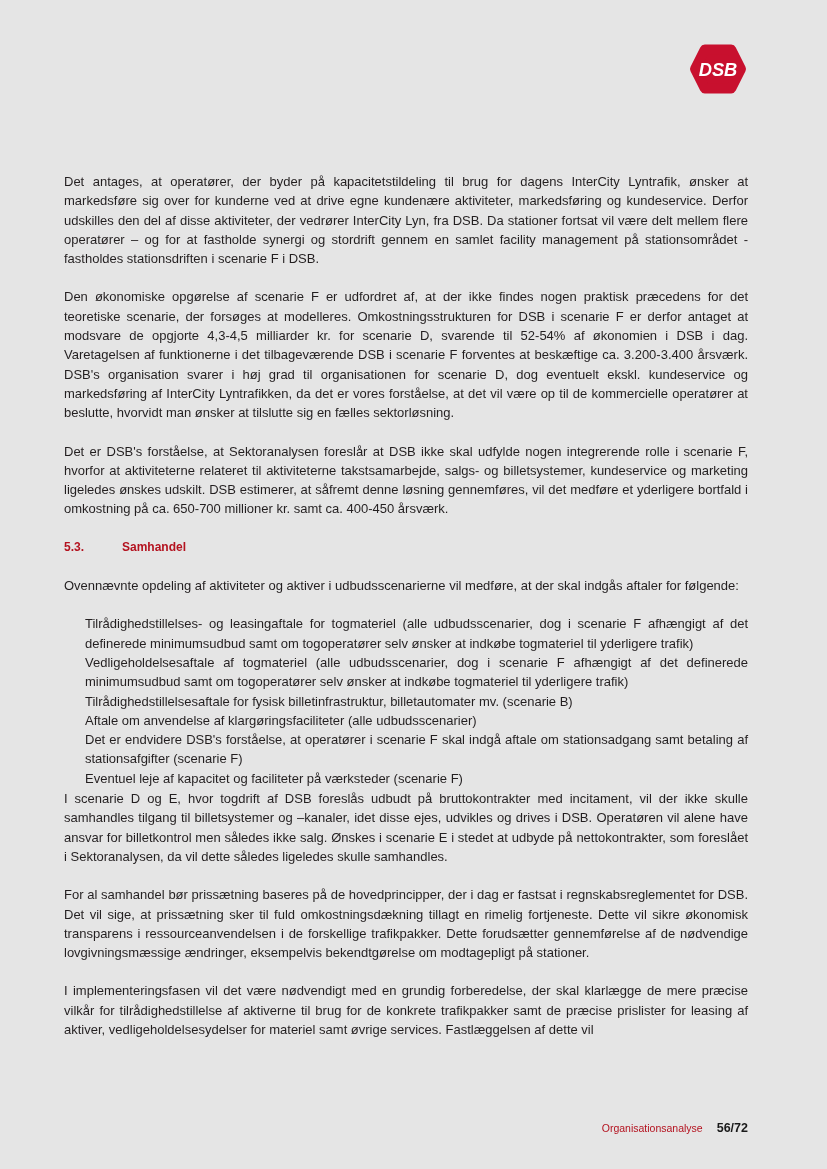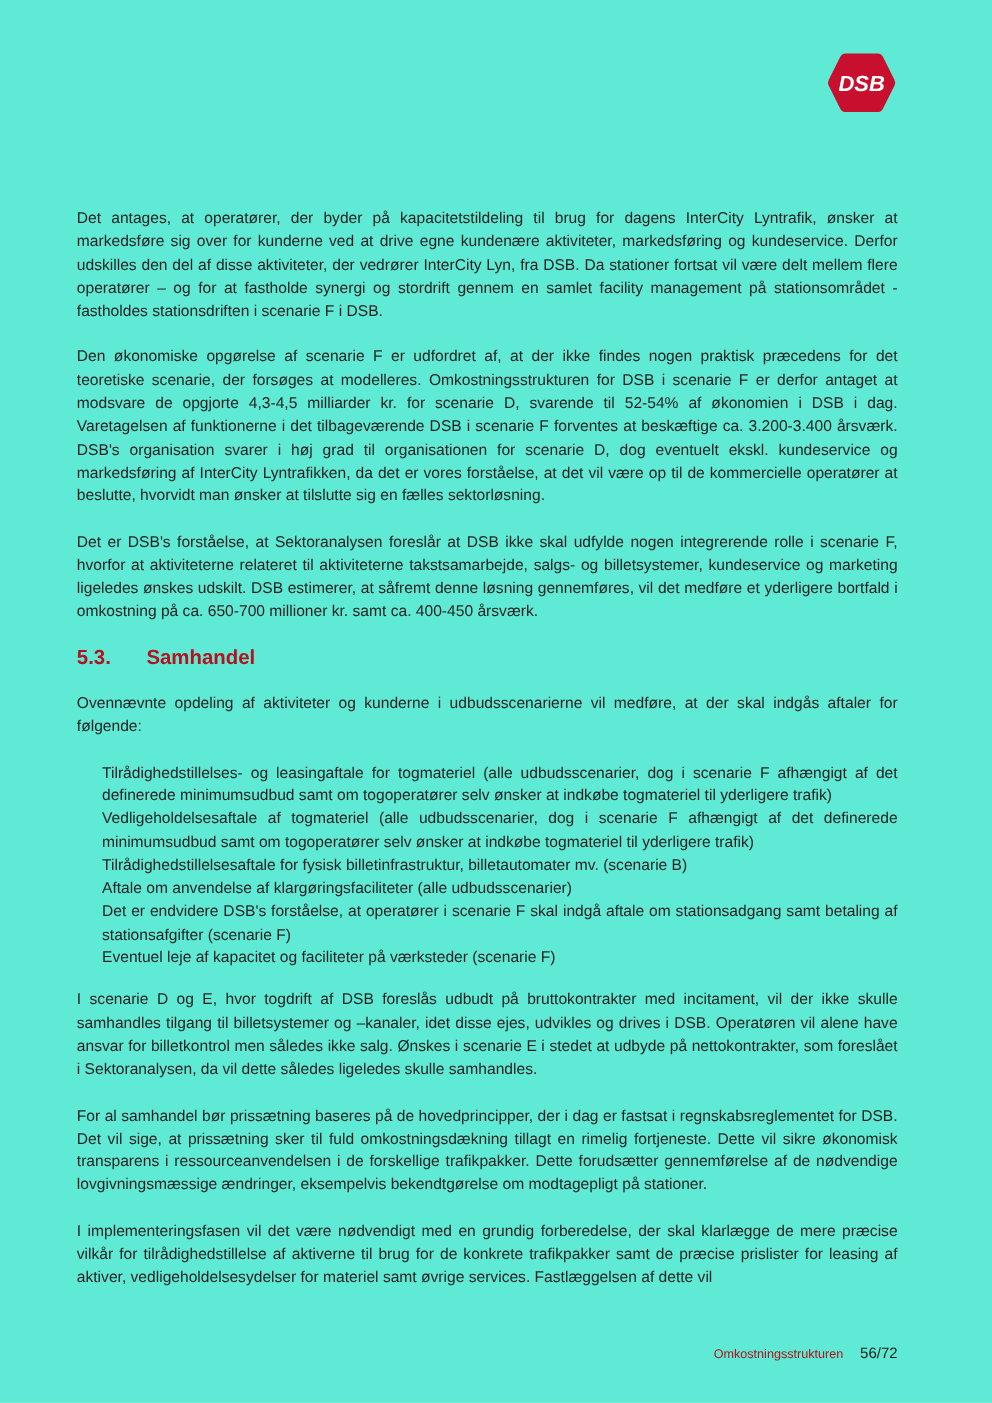--- a/index.html
+++ b/index.html
@@ -9,72 +9,72 @@
     height: 1169px;
     background: #ffffff;
     font-family: "Liberation Sans", sans-serif;
     color: #231f20;
     position: relative;
     overflow: hidden;
   }
   .page {
     position: absolute;
     inset: 0;
-    background: #5eead4;
+    background: #e5e5e5;
   }
   .logo {
     position: absolute;
     top: 42px;
     right: 80px;
     width: 58px;
     height: 54px;
   }
   .logo svg { display: block; width: 100%; height: 100%; }
   .content {
     position: absolute;
     left: 64px;
     right: 79px;
     top: 172px;
     font-size: 13px;
     line-height: 19.3px;
     text-align: justify;
   }
   .content p { margin: 0 0 19px 0; }
   h2.heading {
-    font-size: 17px;
+    font-size: 12px;
     font-weight: bold;
     color: #b4121f;
     margin: 0 0 19px 0;
     text-align: left;
   }
   h2.heading .hnum {
     display: inline-block;
     width: 58px;
   }
   ul.agreements {
     list-style: none;
-    margin: 0 0 16px 0;
+    margin: 0 0 1px 0;
     padding: 0 0 0 21px;
   }
   ul.agreements li { margin: 0; }
   .footer {
     position: absolute;
     right: 79px;
     top: 1121px;
     display: flex;
     align-items: baseline;
     gap: 14px;
   }
   .footer .doc-label {
     font-size: 10.5px;
     color: #b4121f;
   }
   .footer .page-num {
     font-size: 12.5px;
-    font-weight: normal;
+    font-weight: bold;
     color: #1a1a1a;
   }
 </style>
 </head>
 <body>
 
 <div class="page">
 
   <div class="logo">
     <svg viewBox="0 0 114 106" aria-hidden="true">
@@ -88,37 +88,37 @@
     <p>Det antages, at operatører, der byder på kapacitetstildeling til brug for dagens InterCity Lyntrafik, ønsker at markedsføre sig over for kunderne ved at drive egne kundenære aktiviteter, markedsføring og kundeservice. Derfor udskilles den del af disse aktiviteter, der vedrører InterCity Lyn, fra DSB. Da stationer fortsat vil være delt mellem flere operatører – og for at fastholde synergi og stordrift gennem en samlet facility management på stationsområdet - fastholdes stationsdriften i scenarie F i DSB.</p>
 
     <p>Den økonomiske opgørelse af scenarie F er udfordret af, at der ikke findes nogen praktisk præcedens for det teoretiske scenarie, der forsøges at modelleres. Omkostningsstrukturen for DSB i scenarie F er derfor antaget at modsvare de opgjorte 4,3-4,5 milliarder kr. for scenarie D, svarende til 52-54% af økonomien i DSB i dag. Varetagelsen af funktionerne i det tilbageværende DSB i scenarie F forventes at beskæftige ca. 3.200-3.400 årsværk. DSB's organisation svarer i høj grad til organisationen for scenarie D, dog eventuelt ekskl. kundeservice og markedsføring af InterCity Lyntrafikken, da det er vores forståelse, at det vil være op til de kommercielle operatører at beslutte, hvorvidt man ønsker at tilslutte sig en fælles sektorløsning.</p>
 
     <p>Det er DSB's forståelse, at Sektoranalysen foreslår at DSB ikke skal udfylde nogen integrerende rolle i scenarie F, hvorfor at aktiviteterne relateret til aktiviteterne takstsamarbejde, salgs- og billetsystemer, kundeservice og marketing ligeledes ønskes udskilt. DSB estimerer, at såfremt denne løsning gennemføres, vil det medføre et yderligere bortfald i omkostning på ca. 650-700 millioner kr. samt ca. 400-450 årsværk.</p>
 
     <h2 class="heading">
       <span class="hnum">5.3.</span><span>Samhandel</span>
     </h2>
 
-    <p>Ovennævnte opdeling af aktiviteter og kunderne i udbudsscenarierne vil medføre, at der skal indgås aftaler for følgende:</p>
+    <p>Ovennævnte opdeling af aktiviteter og aktiver i udbudsscenarierne vil medføre, at der skal indgås aftaler for følgende:</p>
 
     <ul class="agreements">
       <li>Tilrådighedstillelses- og leasingaftale for togmateriel (alle udbudsscenarier, dog i scenarie F afhængigt af det definerede minimumsudbud samt om togoperatører selv ønsker at indkøbe togmateriel til yderligere trafik)</li>
       <li>Vedligeholdelsesaftale af togmateriel (alle udbudsscenarier, dog i scenarie F afhængigt af det definerede minimumsudbud samt om togoperatører selv ønsker at indkøbe togmateriel til yderligere trafik)</li>
       <li>Tilrådighedstillelsesaftale for fysisk billetinfrastruktur, billetautomater mv. (scenarie B)</li>
       <li>Aftale om anvendelse af klargøringsfaciliteter (alle udbudsscenarier)</li>
       <li>Det er endvidere DSB's forståelse, at operatører i scenarie F skal indgå aftale om stationsadgang samt betaling af stationsafgifter (scenarie F)</li>
       <li>Eventuel leje af kapacitet og faciliteter på værksteder (scenarie F)</li>
     </ul>
 
     <p>I scenarie D og E, hvor togdrift af DSB foreslås udbudt på bruttokontrakter med incitament, vil der ikke skulle samhandles tilgang til billetsystemer og –kanaler, idet disse ejes, udvikles og drives i DSB. Operatøren vil alene have ansvar for billetkontrol men således ikke salg. Ønskes i scenarie E i stedet at udbyde på nettokontrakter, som foreslået i Sektoranalysen, da vil dette således ligeledes skulle samhandles.</p>
 
     <p>For al samhandel bør prissætning baseres på de hovedprincipper, der i dag er fastsat i regnskabsreglementet for DSB. Det vil sige, at prissætning sker til fuld omkostningsdækning tillagt en rimelig fortjeneste. Dette vil sikre økonomisk transparens i ressourceanvendelsen i de forskellige trafikpakker. Dette forudsætter gennemførelse af de nødvendige lovgivningsmæssige ændringer, eksempelvis bekendtgørelse om modtagepligt på stationer.</p>
 
     <p>I implementeringsfasen vil det være nødvendigt med en grundig forberedelse, der skal klarlægge de mere præcise vilkår for tilrådighedstillelse af aktiverne til brug for de konkrete trafikpakker samt de præcise prislister for leasing af aktiver, vedligeholdelsesydelser for materiel samt øvrige services. Fastlæggelsen af dette vil</p>
 
   </main>
 
   <footer class="footer">
-    <span class="doc-label">Omkostningsstrukturen</span>
+    <span class="doc-label">Organisationsanalyse</span>
     <span class="page-num">56/72</span>
   </footer>
 
 </div>
 
 </body></html>

